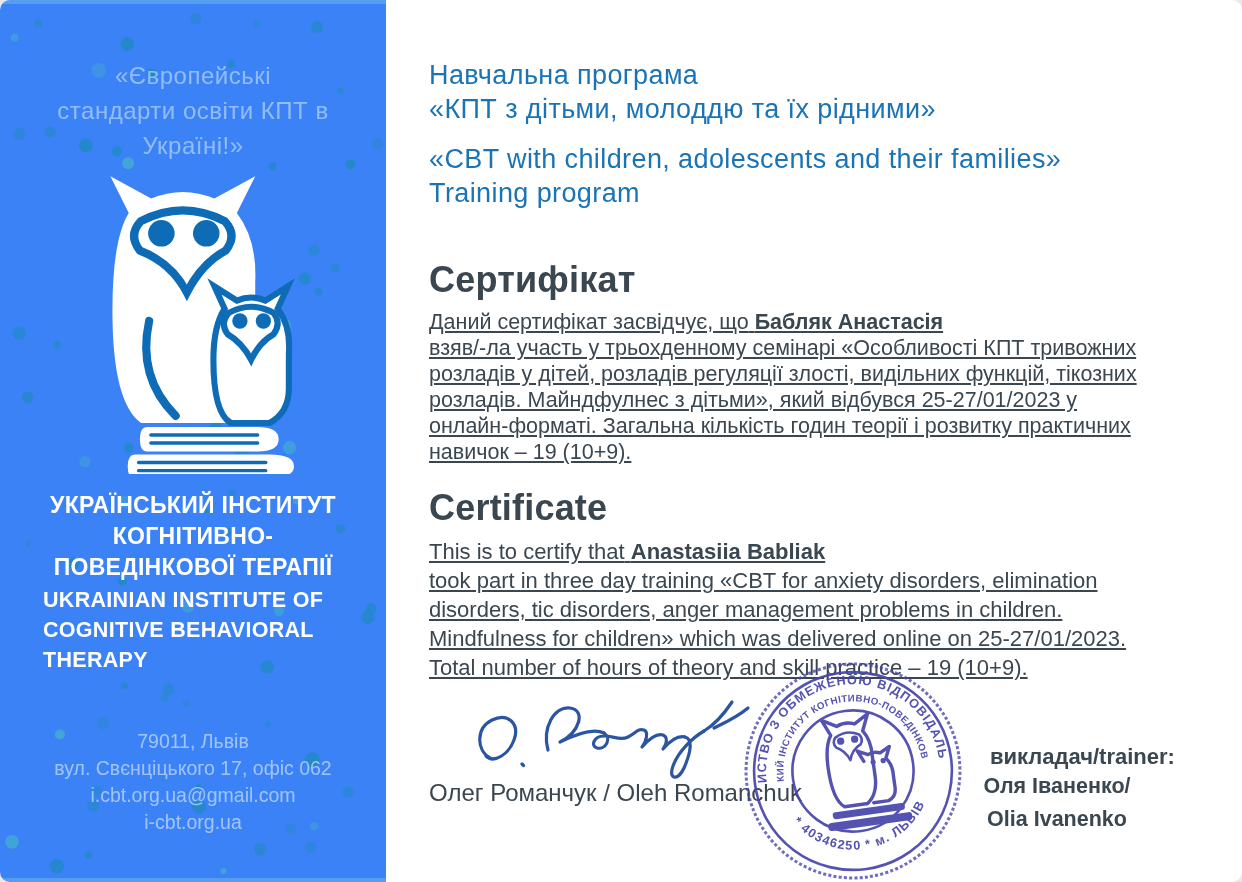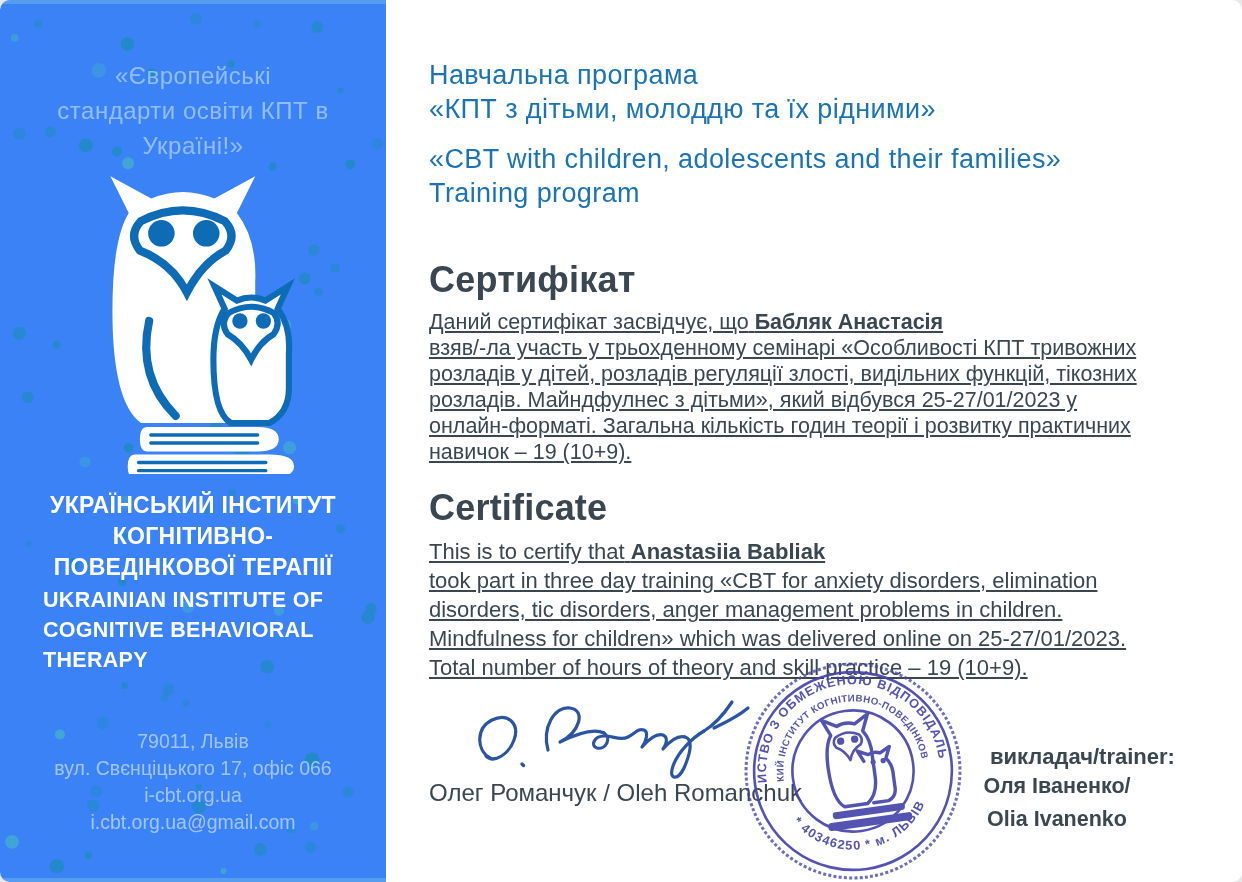--- a/index.html
+++ b/index.html
@@ -200,23 +200,23 @@
             <rect x="60" y="295" width="128" height="3.4" rx="1.7"></rect>
           </g>
         </svg>
       </div>
 
       <div class="inst-ua">УКРАЇНСЬКИЙ ІНСТИТУТ КОГНІТИВНО-ПОВЕДІНКОВОЇ ТЕРАПІЇ</div>
       <div class="inst-en">UKRAINIAN INSTITUTE OF COGNITIVE BEHAVIORAL THERAPY</div>
 
       <div class="address">
         <div>79011, Львів</div>
-        <div>вул. Свєнціцького 17, офіс 066</div>
+        <div>вул. Свєнціцького 17, офіс 062</div>
+        <div>i.cbt.org.ua@gmail.com</div>
         <div>i-cbt.org.ua</div>
-        <div>i.cbt.org.ua@gmail.com</div>
       </div>
     </div>
   </aside>
 
   <div class="program">
     <div class="line">Навчальна  програма</div>
     <div class="line">«КПТ з дітьми, молоддю та їх рідними»</div>
     <div class="gap"></div>
     <div class="line">«CBT with children, adolescents and their families»</div>
     <div class="line">Training  program</div>

